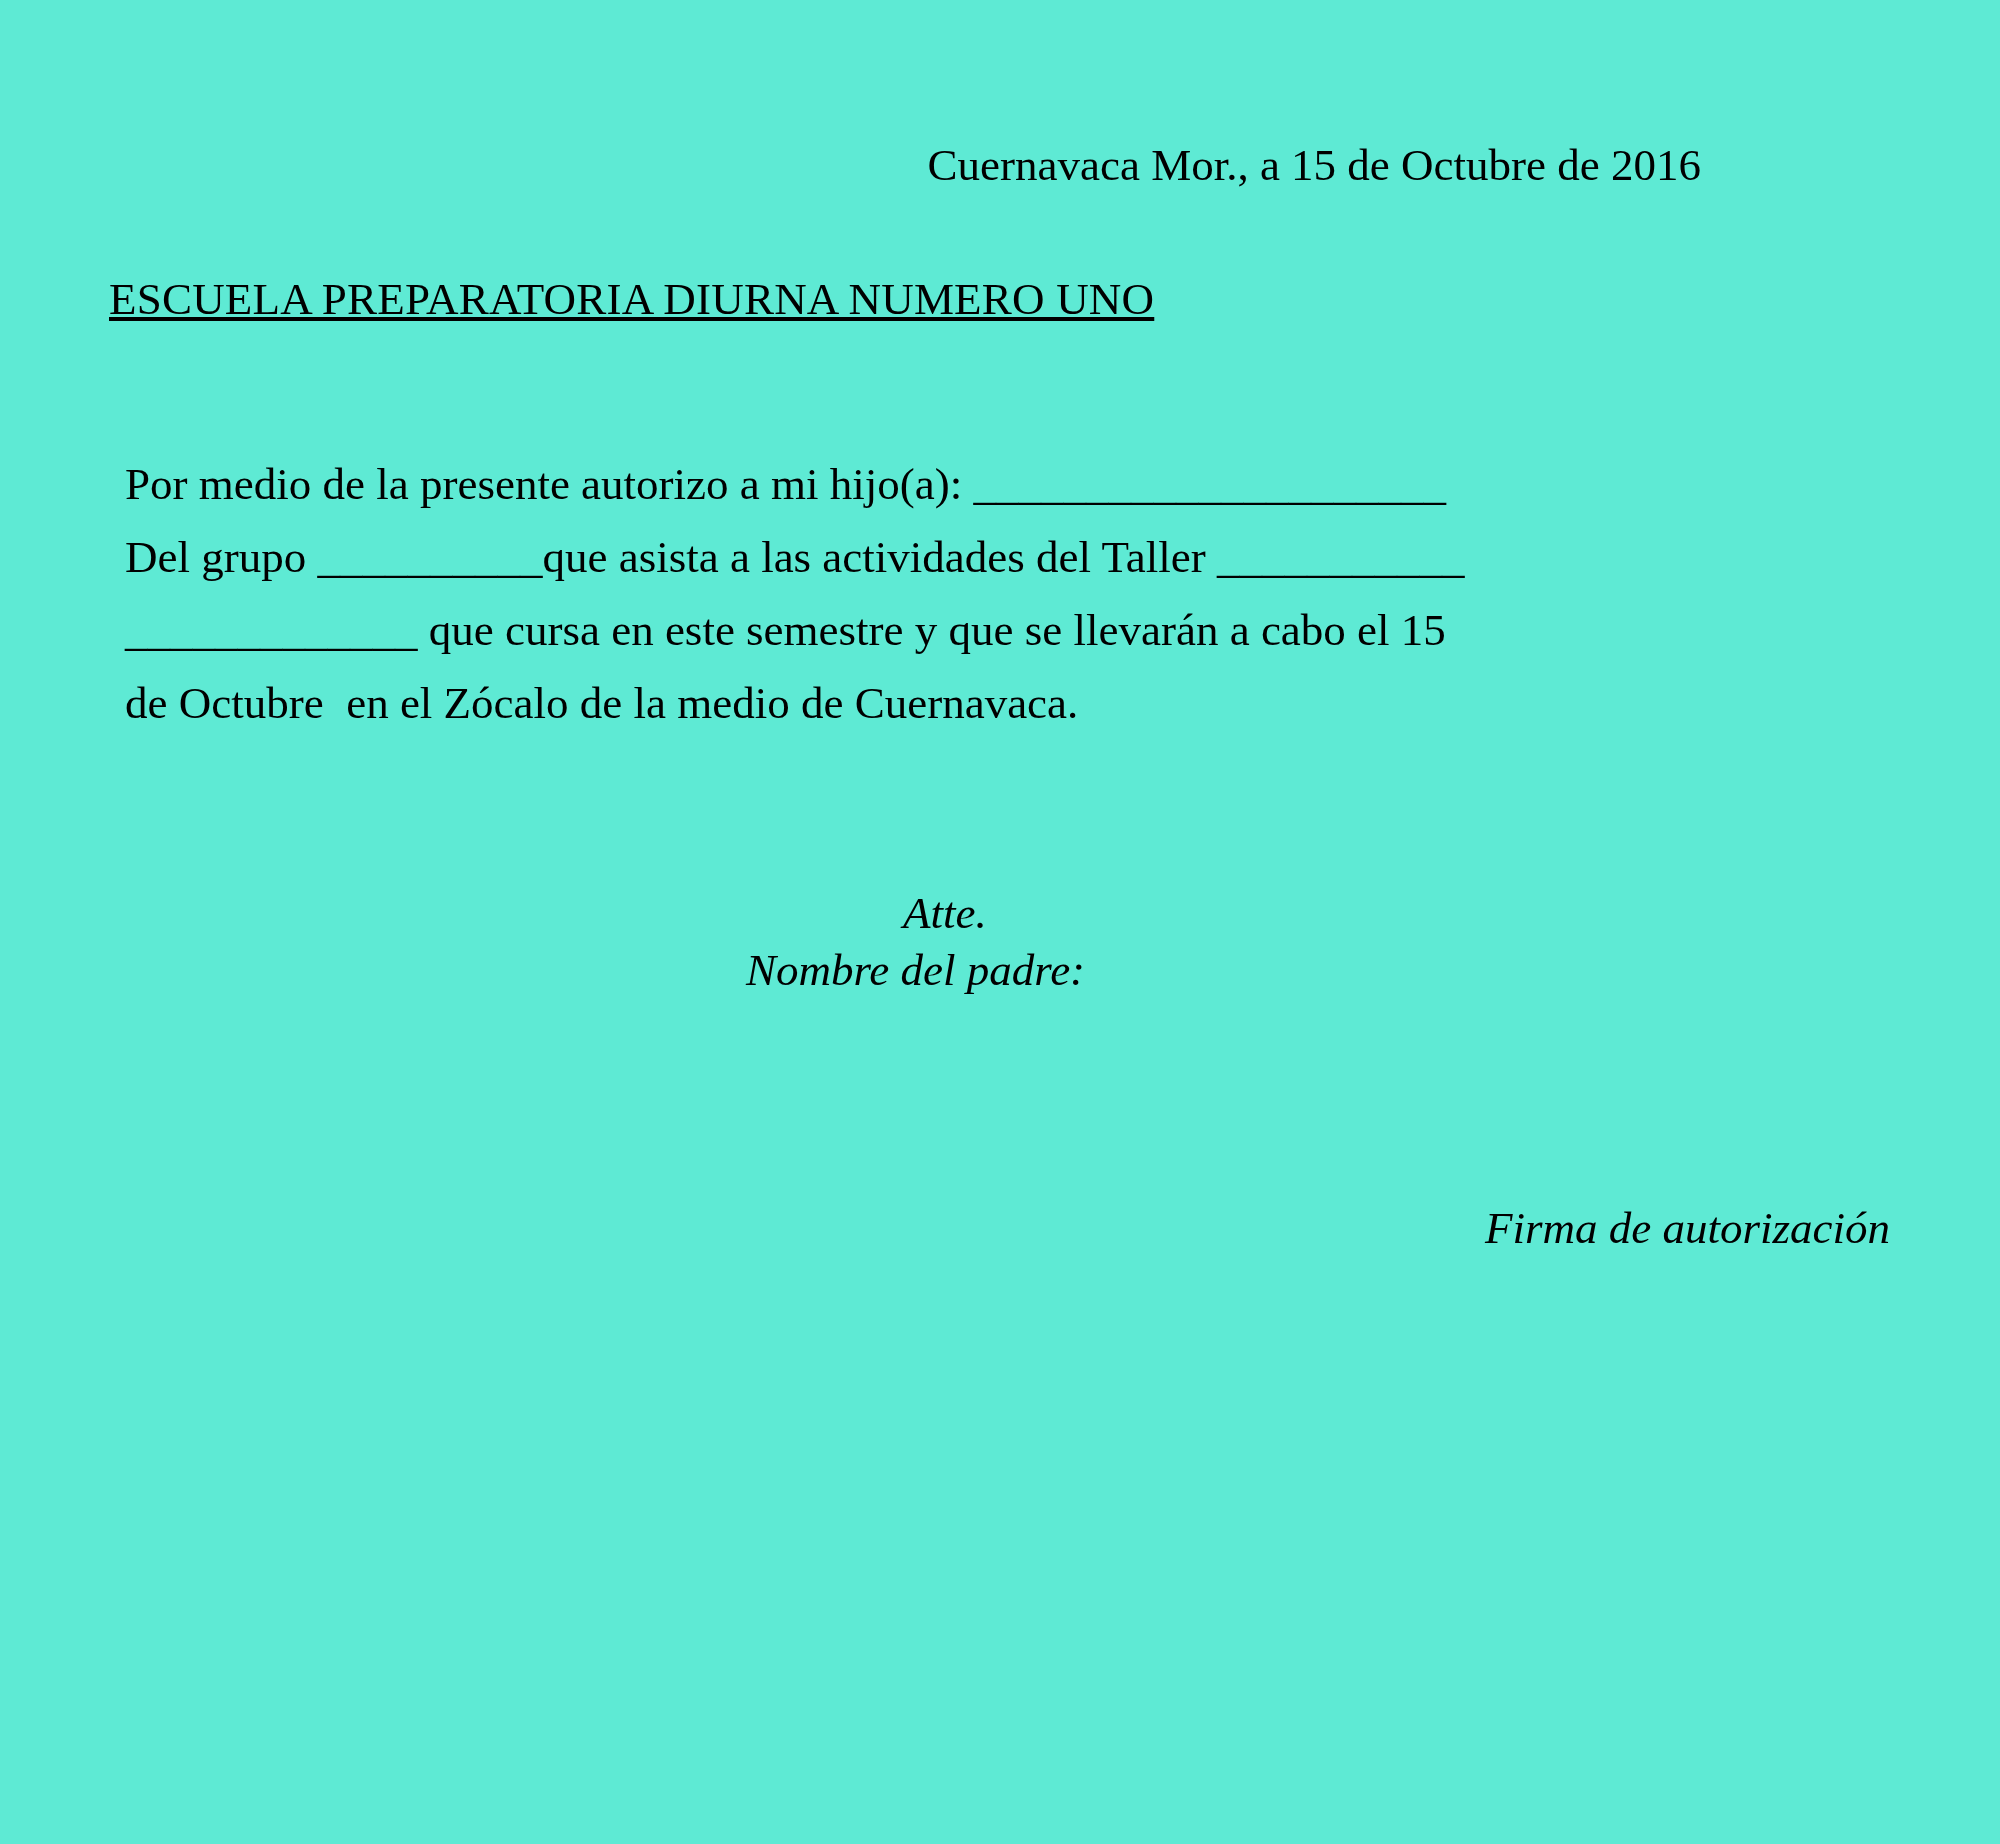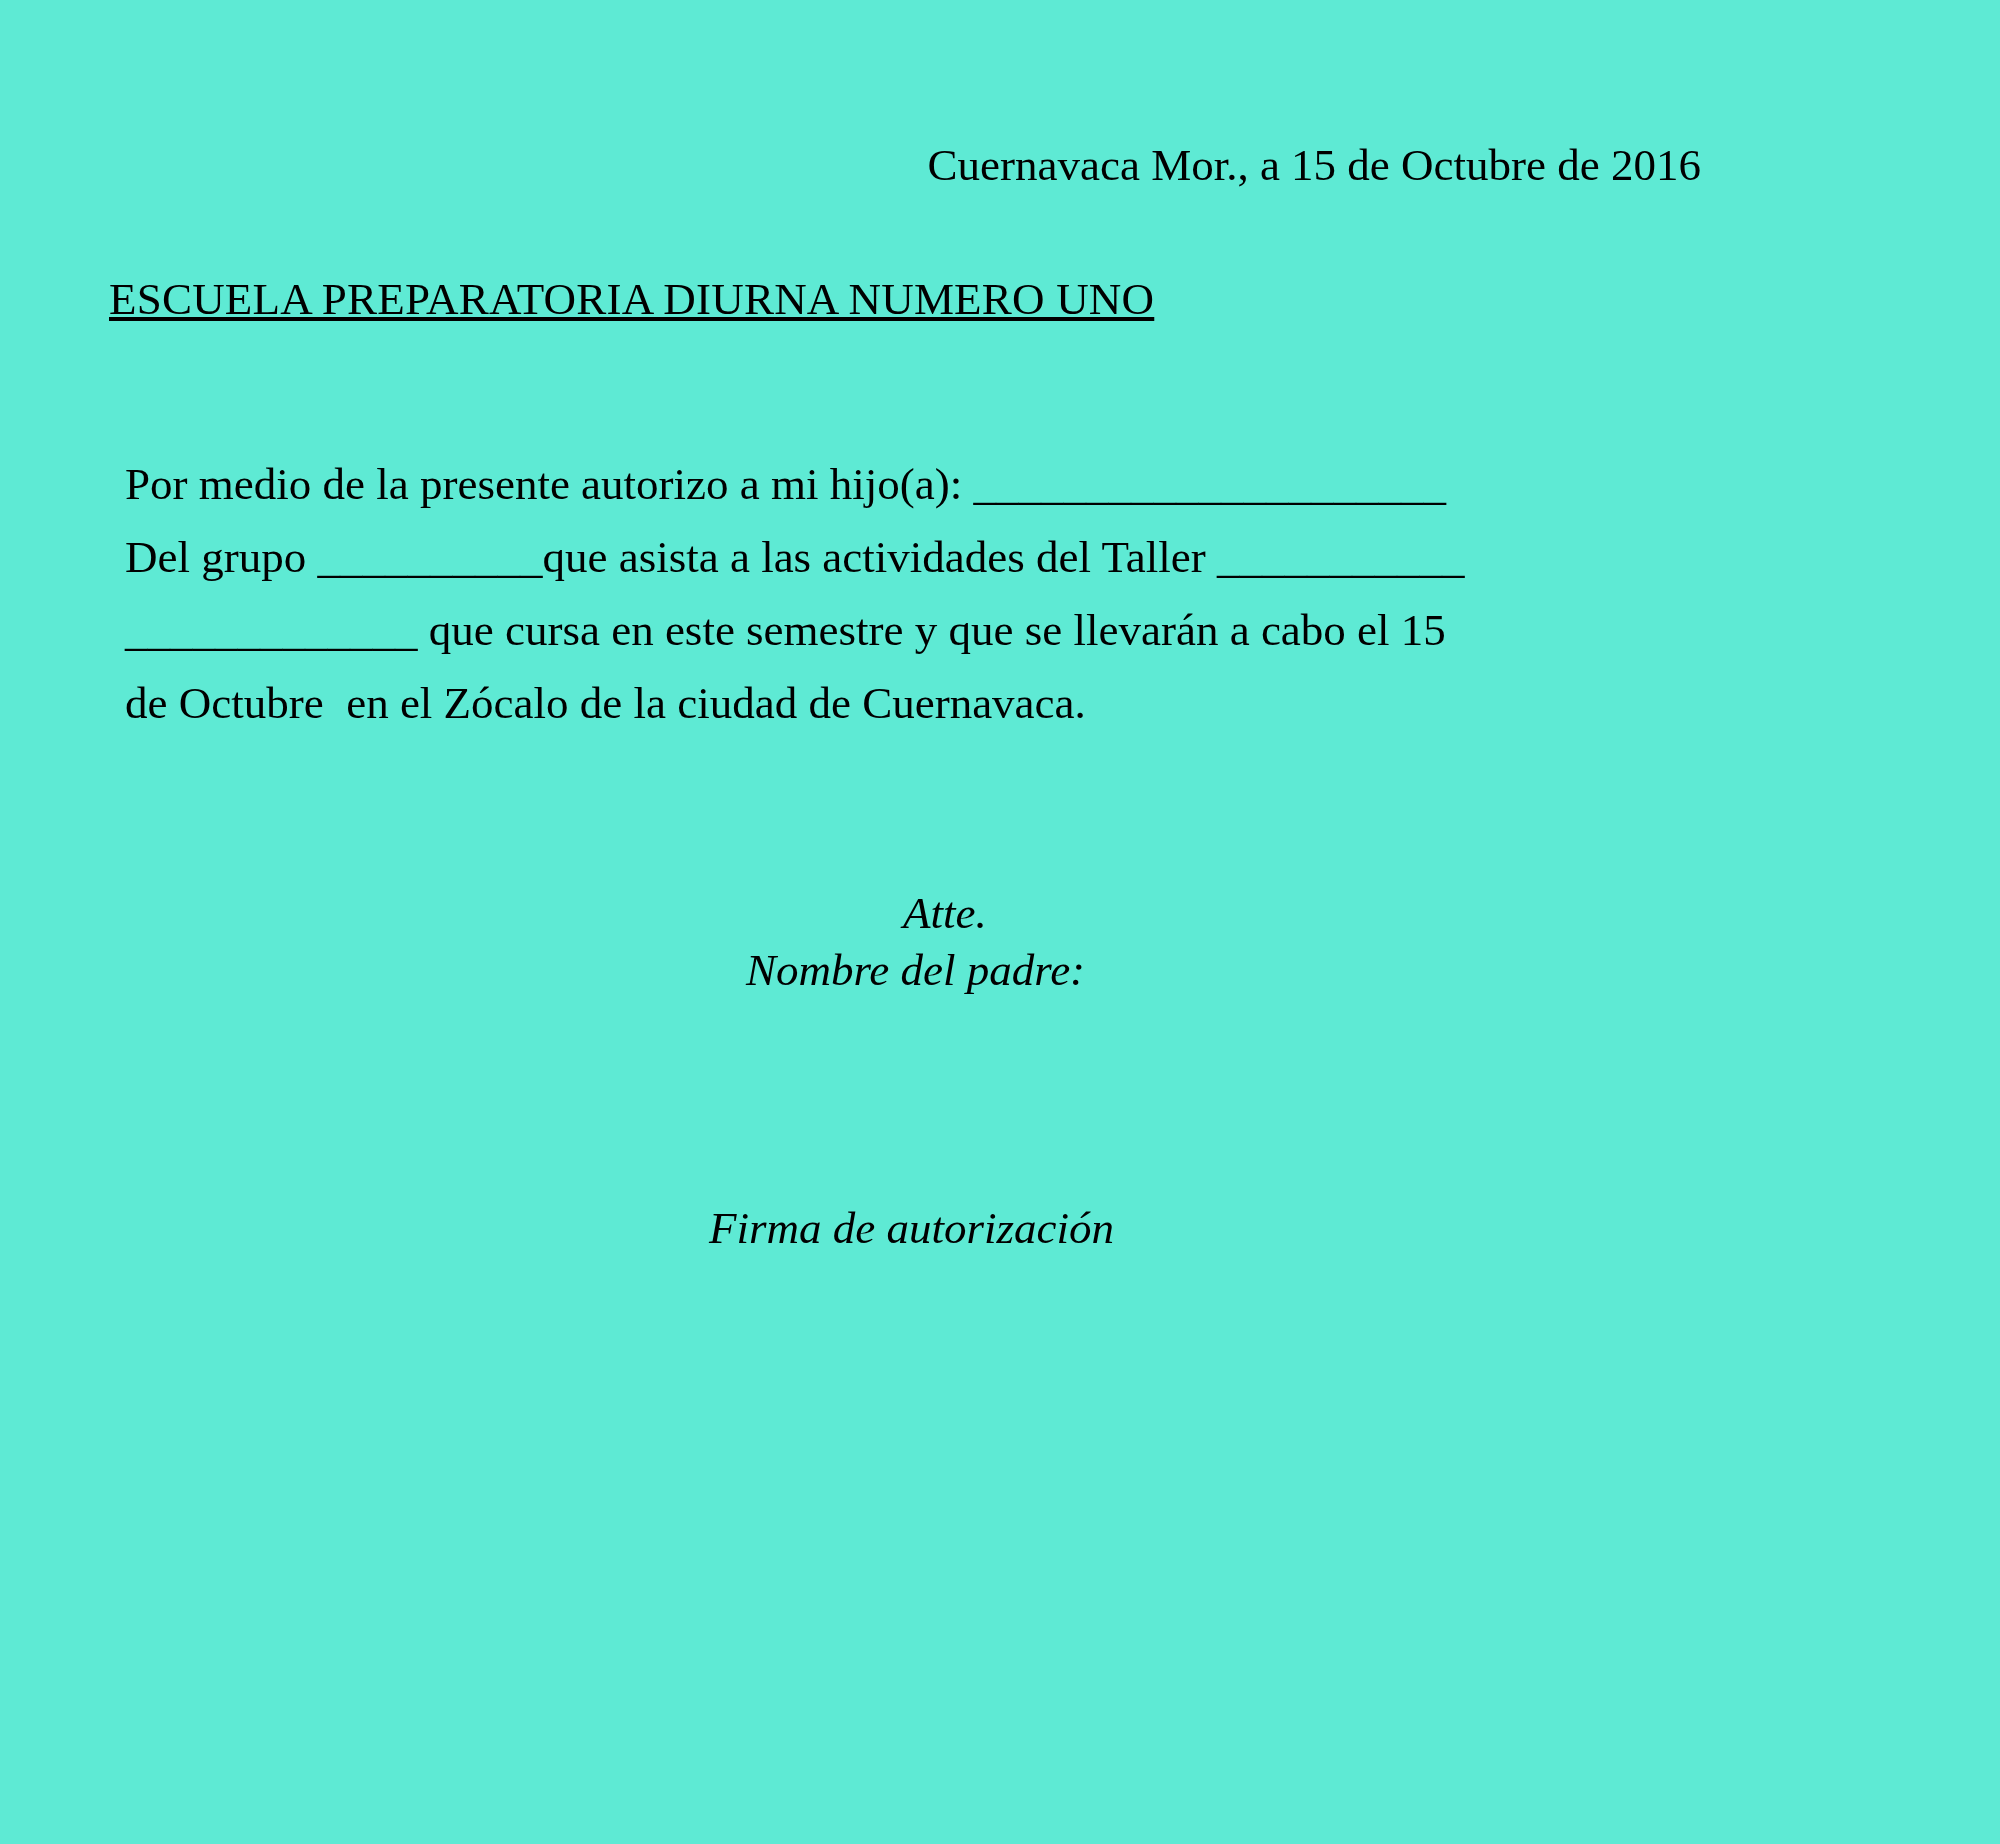--- a/index.html
+++ b/index.html
@@ -65,20 +65,21 @@
   .nombre-line {
     font-size: 45px;
     line-height: 57px;
     padding-left: 637px;
   }
   .firma-line {
     margin-top: 201px;
     font-size: 45px;
     line-height: 57px;
     padding-left: 600px;
+    text-align: right;
   }
   .nota-block {
     margin-top: 231px;
   }
   .nota-block .line {
     font-size: 45px;
     line-height: 57px;
   }
 </style>
 </head>
@@ -88,21 +89,21 @@
   <div class="doc-body">
 
     <div class="date-line">Cuernavaca Mor., a 15 de Octubre de 2016</div>
 
     <div class="school-line">ESCUELA PREPARATORIA DIURNA NUMERO UNO</div>
 
     <div class="para-block">
       <div class="line">Por medio de la presente autorizo a mi hijo(a): _____________________</div>
       <div class="line">Del grupo __________que asista a las actividades del Taller ___________</div>
       <div class="line">_____________ que cursa en este semestre y que se llevarán a cabo el 15</div>
-      <div class="line">de Octubre  en el Zócalo de la ciudad de Cuernavaca.</div>
+      <div class="line">de Octubre  en el Zócalo de la medio de Cuernavaca.</div>
     </div>
 
     <div class="atte-block">
       <div class="atte-line">Atte.</div>
       <div class="nombre-line">Nombre del padre:</div>
       <div class="firma-line">Firma de autorización</div>
     </div>
 
 
   </div>

